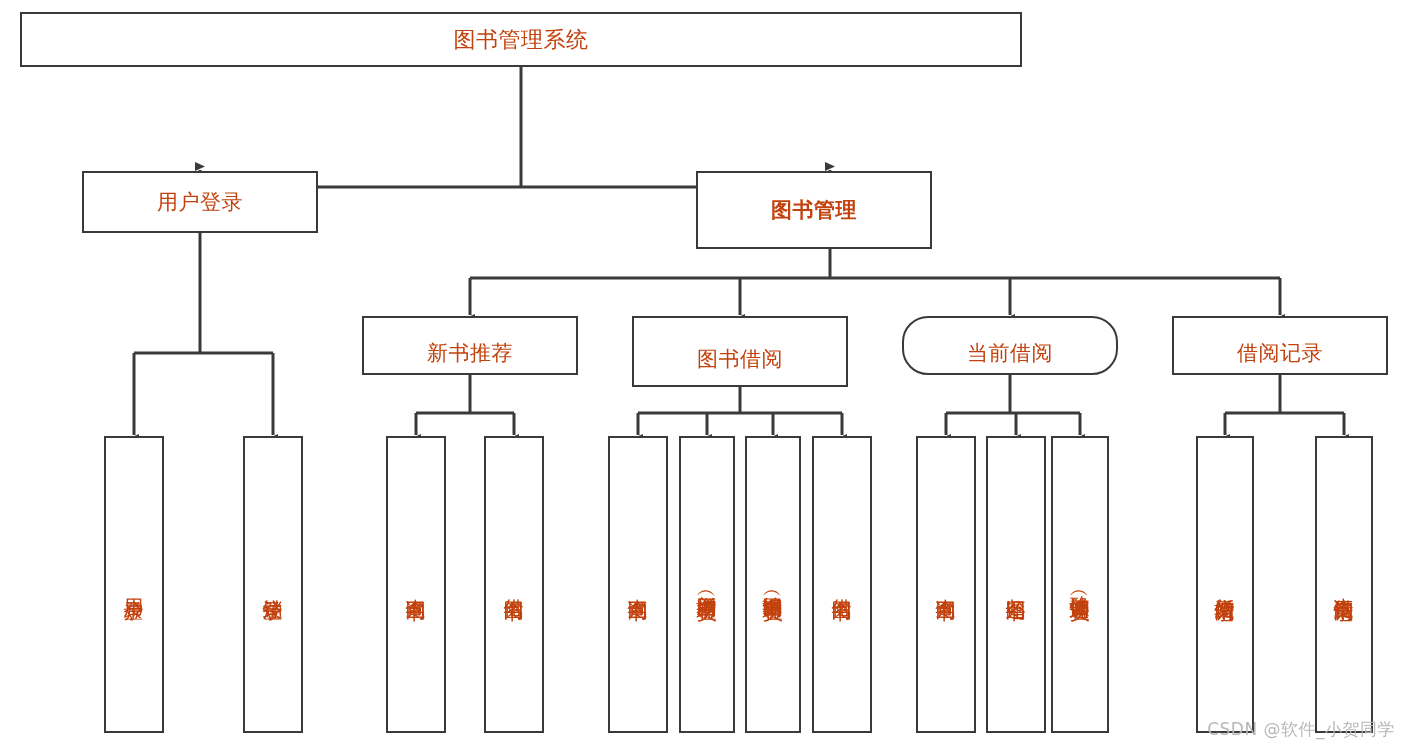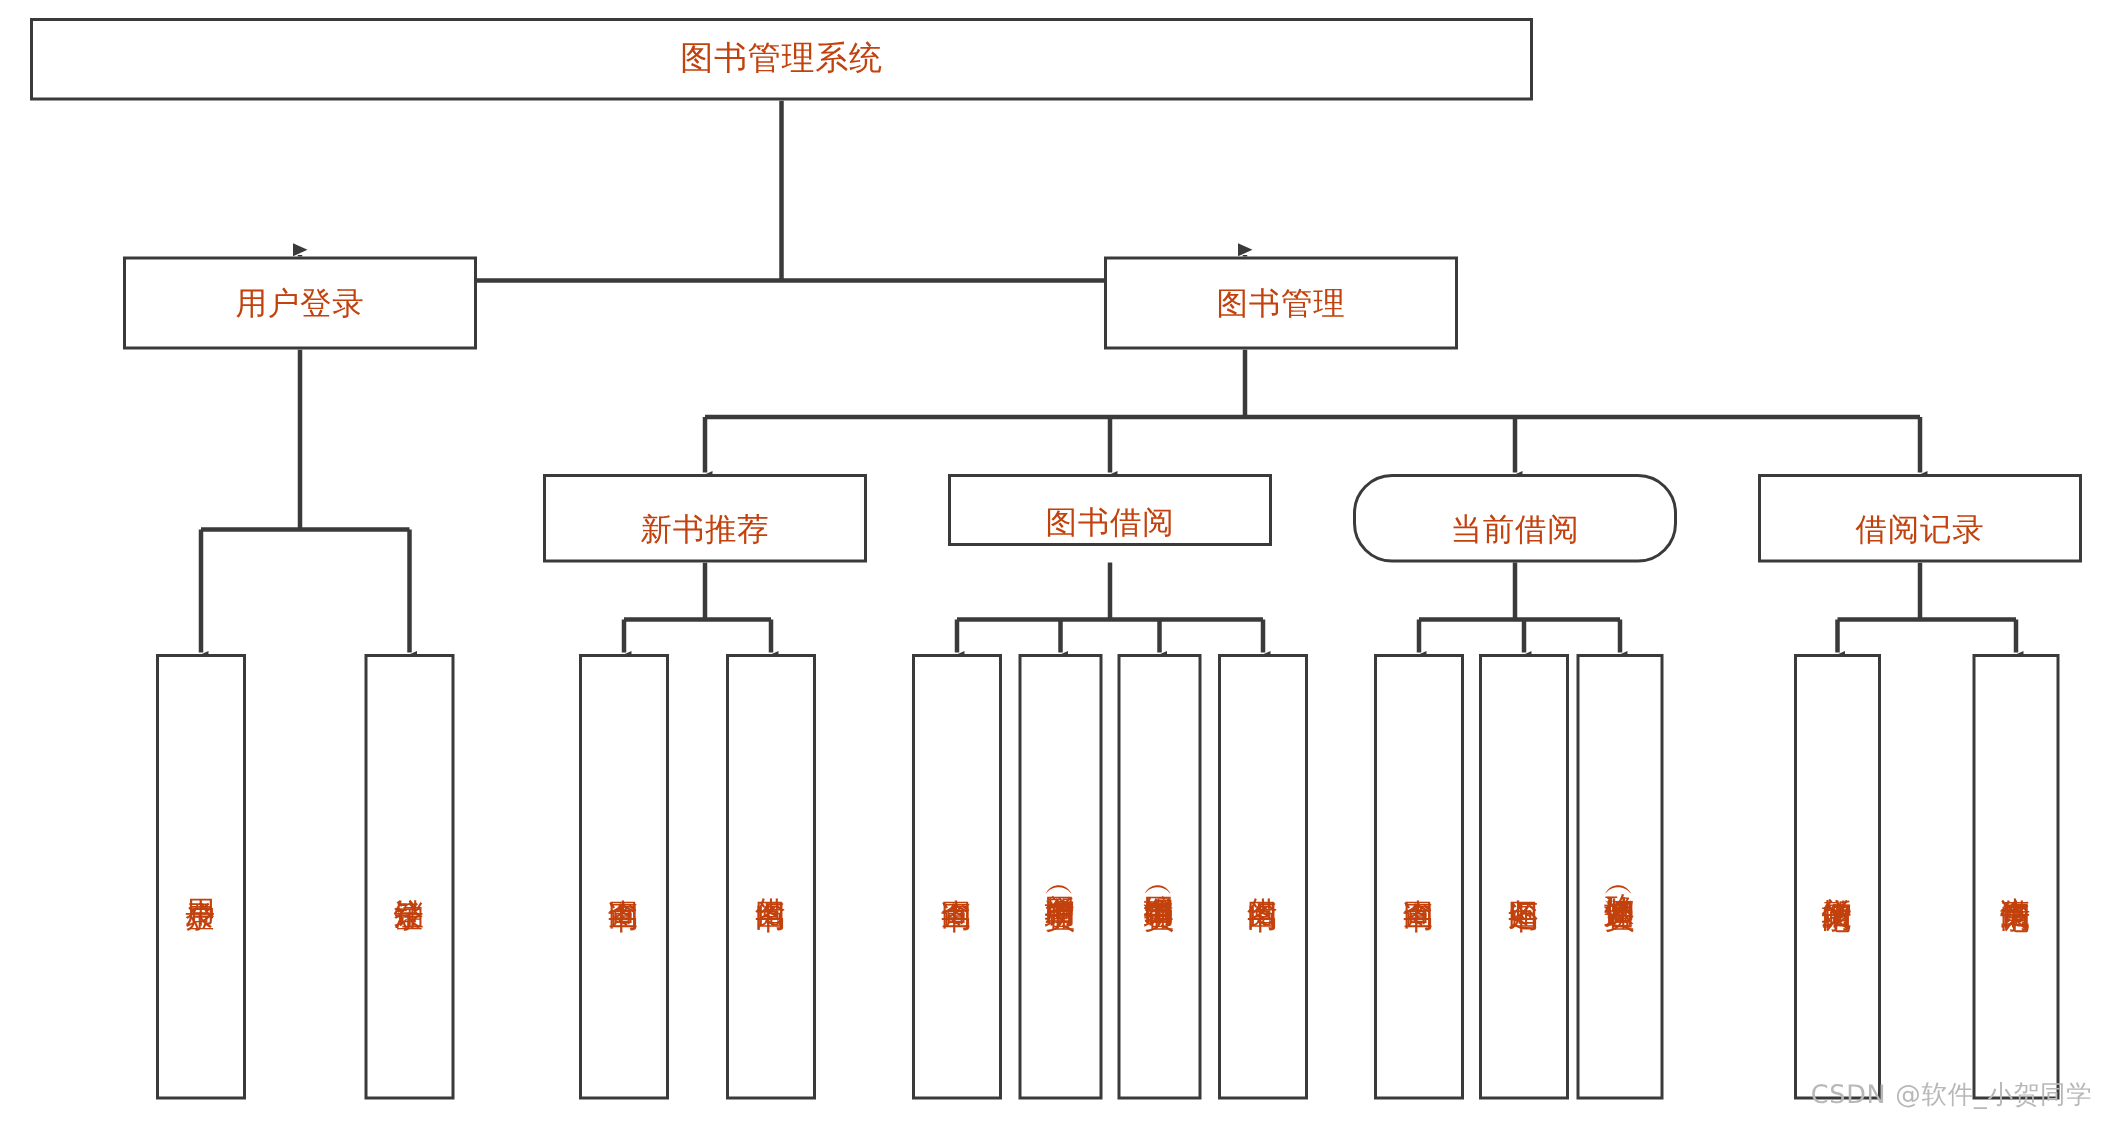--- a/index.html
+++ b/index.html
@@ -114,27 +114,27 @@
       </g>
   </svg>
 
   <div id="nodes-layer">
       <div class="node level1 root" style="left: 20px; top: 12px; width: 1002px; height: 55px;">
         <span class="node-label">图书管理系统</span>
       </div>
       <div class="node level2" style="left: 82px; top: 171px; width: 236px; height: 62px;">
         <span class="node-label">用户登录</span>
       </div>
-      <div class="node level2" style="left: 736px; top: 171px; width: 236px; height: 62px;">
+      <div class="node level2" style="left: 696px; top: 171px; width: 236px; height: 78px; font-weight: bold;">
         <span class="node-label">图书管理</span>
       </div>
       <div class="node level3" style="left: 362px; top: 316px; width: 216px; height: 59px;">
         <span class="node-label">新书推荐</span>
       </div>
-      <div class="node level3" style="left: 632px; top: 316px; width: 216px; height: 48px;">
+      <div class="node level3" style="left: 632px; top: 316px; width: 216px; height: 71px;">
         <span class="node-label">图书借阅</span>
       </div>
       <div class="node level3" style="left: 902px; top: 316px; width: 216px; height: 59px; border-radius: 26px;">
         <span class="node-label">当前借阅</span>
       </div>
       <div class="node level3" style="left: 1172px; top: 316px; width: 216px; height: 59px;">
         <span class="node-label">借阅记录</span>
       </div>
       <div class="node level4 vertical" style="left: 104px; top: 436px; width: 60px; height: 297px;">
         <span class="node-label">用户登录</span>

